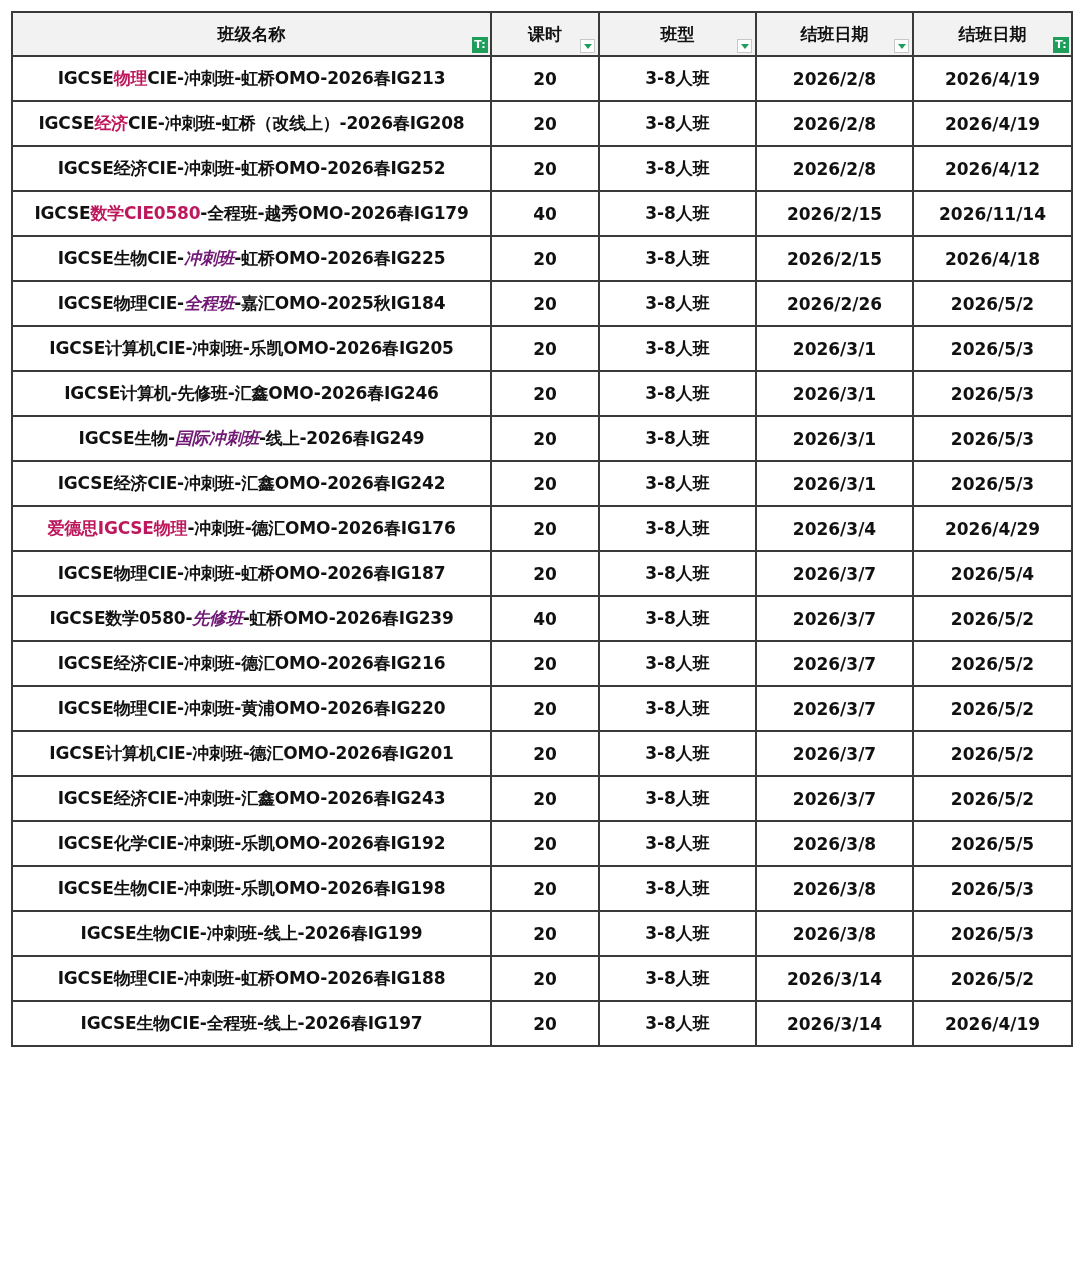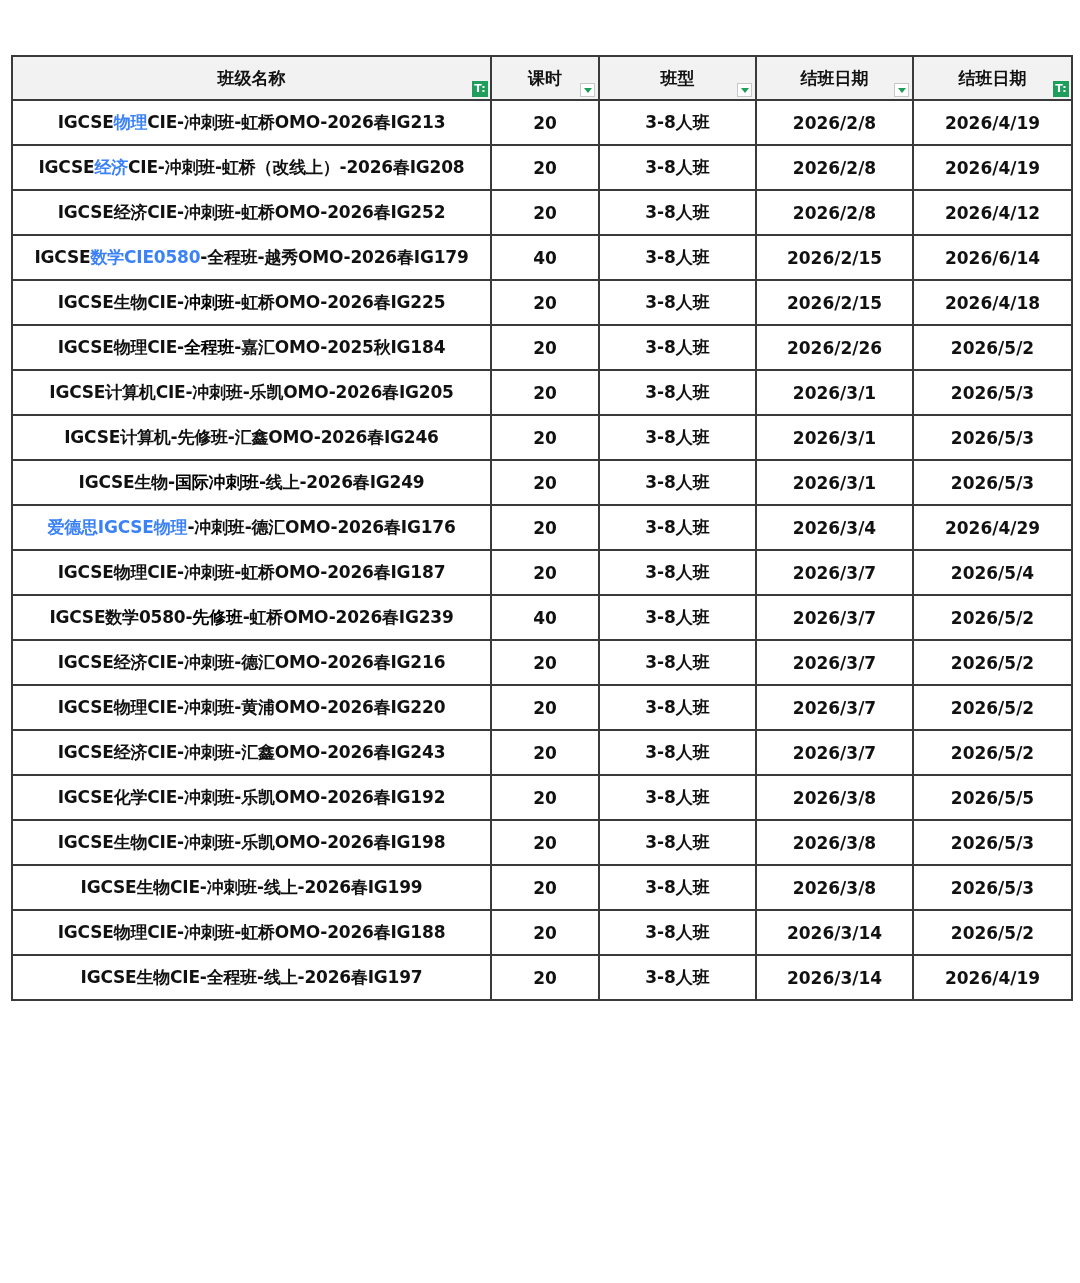--- a/index.html
+++ b/index.html
@@ -1,31 +1,31 @@
 <!DOCTYPE html>
 <html><head>
   <meta charset="utf-8">
   <style>
     html, body { margin: 0; padding: 0; background: #ffffff; }
     body { width: 1080px; height: 1283px; position: relative; overflow: hidden;
            font-family: "DejaVu Sans", "Liberation Sans", sans-serif; }
-    .sheet { position: absolute; left: 11px; top: 11px; margin-top: 44px; }
+    .sheet { position: absolute; left: 11px; top: 11px; }
     table { border-collapse: collapse; table-layout: fixed; }
     col.c-name { width: 479px; }
     col.c-hours { width: 108px; }
     col.c-type { width: 157px; }
     col.c-end { width: 157px; }
     col.c-time { width: 159px; }
     th, td { border: 2px solid #3a3a3a; text-align: center; vertical-align: middle;
              font-weight: bold; color: #111111; padding: 0; white-space: nowrap; }
     th { height: 42px; background: #f2f2f2; font-size: 17px; position: relative; }
     td { height: 43px; font-size: 17px; background: #ffffff; }
     td.name { font-size: 17px; letter-spacing: -0.2px; }
-    .hl-blue { color: #3b82f6; }
-    .hl-red { color: #000000; }
+    .hl-blue { color: #be185d; }
+    .hl-red { color: #701a75; font-style: italic; }
     .filter-active { position: absolute; right: 2px; bottom: 2px; width: 16px; height: 16px;
                      background: #1e9e5a; color: #ffffff; font-size: 11px; line-height: 16px;
                      text-align: center; font-weight: bold; }
     .filter-drop { position: absolute; right: 3px; bottom: 2px; width: 15px; height: 14px;
                    background: #ffffff; border: 1px solid #c8c8c8; box-sizing: border-box; }
     .filter-drop::after { content: ""; position: absolute; left: 3px; top: 4px;
                           border-left: 4px solid transparent; border-right: 4px solid transparent;
                           border-top: 5px solid #1e9e5a; }
   </style>
 </head>
@@ -84,21 +84,21 @@
           <td>20</td>
           <td>3-8人班</td>
           <td>2026/2/8</td>
           <td>2026/4/12</td>
         </tr>
         <tr>
           <td class="name"><span>IGCSE</span><span class="hl-blue">数学CIE0580</span><span>-全程班-越秀OMO-2026春IG179</span></td>
           <td>40</td>
           <td>3-8人班</td>
           <td>2026/2/15</td>
-          <td>2026/6/14</td>
+          <td>2026/11/14</td>
         </tr>
         <tr>
           <td class="name"><span>IGCSE生物CIE-</span><span class="hl-red">冲刺班</span><span>-虹桥OMO-2026春IG225</span></td>
           <td>20</td>
           <td>3-8人班</td>
           <td>2026/2/15</td>
           <td>2026/4/18</td>
         </tr>
         <tr>
           <td class="name"><span>IGCSE物理CIE-</span><span class="hl-red">全程班</span><span>-嘉汇OMO-2025秋IG184</span></td>
@@ -122,20 +122,27 @@
           <td>2026/5/3</td>
         </tr>
         <tr>
           <td class="name"><span>IGCSE生物-</span><span class="hl-red">国际冲刺班</span><span>-线上-2026春IG249</span></td>
           <td>20</td>
           <td>3-8人班</td>
           <td>2026/3/1</td>
           <td>2026/5/3</td>
         </tr>
         <tr>
+          <td class="name"><span>IGCSE经济CIE-冲刺班-汇鑫OMO-2026春IG242</span></td>
+          <td>20</td>
+          <td>3-8人班</td>
+          <td>2026/3/1</td>
+          <td>2026/5/3</td>
+        </tr>
+        <tr>
           <td class="name"><span class="hl-blue">爱德思IGCSE物理</span><span>-冲刺班-德汇OMO-2026春IG176</span></td>
           <td>20</td>
           <td>3-8人班</td>
           <td>2026/3/4</td>
           <td>2026/4/29</td>
         </tr>
         <tr>
           <td class="name"><span>IGCSE物理CIE-冲刺班-虹桥OMO-2026春IG187</span></td>
           <td>20</td>
           <td>3-8人班</td>
@@ -151,20 +158,27 @@
         </tr>
         <tr>
           <td class="name"><span>IGCSE经济CIE-冲刺班-德汇OMO-2026春IG216</span></td>
           <td>20</td>
           <td>3-8人班</td>
           <td>2026/3/7</td>
           <td>2026/5/2</td>
         </tr>
         <tr>
           <td class="name"><span>IGCSE物理CIE-冲刺班-黄浦OMO-2026春IG220</span></td>
+          <td>20</td>
+          <td>3-8人班</td>
+          <td>2026/3/7</td>
+          <td>2026/5/2</td>
+        </tr>
+        <tr>
+          <td class="name"><span>IGCSE计算机CIE-冲刺班-德汇OMO-2026春IG201</span></td>
           <td>20</td>
           <td>3-8人班</td>
           <td>2026/3/7</td>
           <td>2026/5/2</td>
         </tr>
         <tr>
           <td class="name"><span>IGCSE经济CIE-冲刺班-汇鑫OMO-2026春IG243</span></td>
           <td>20</td>
           <td>3-8人班</td>
           <td>2026/3/7</td>

